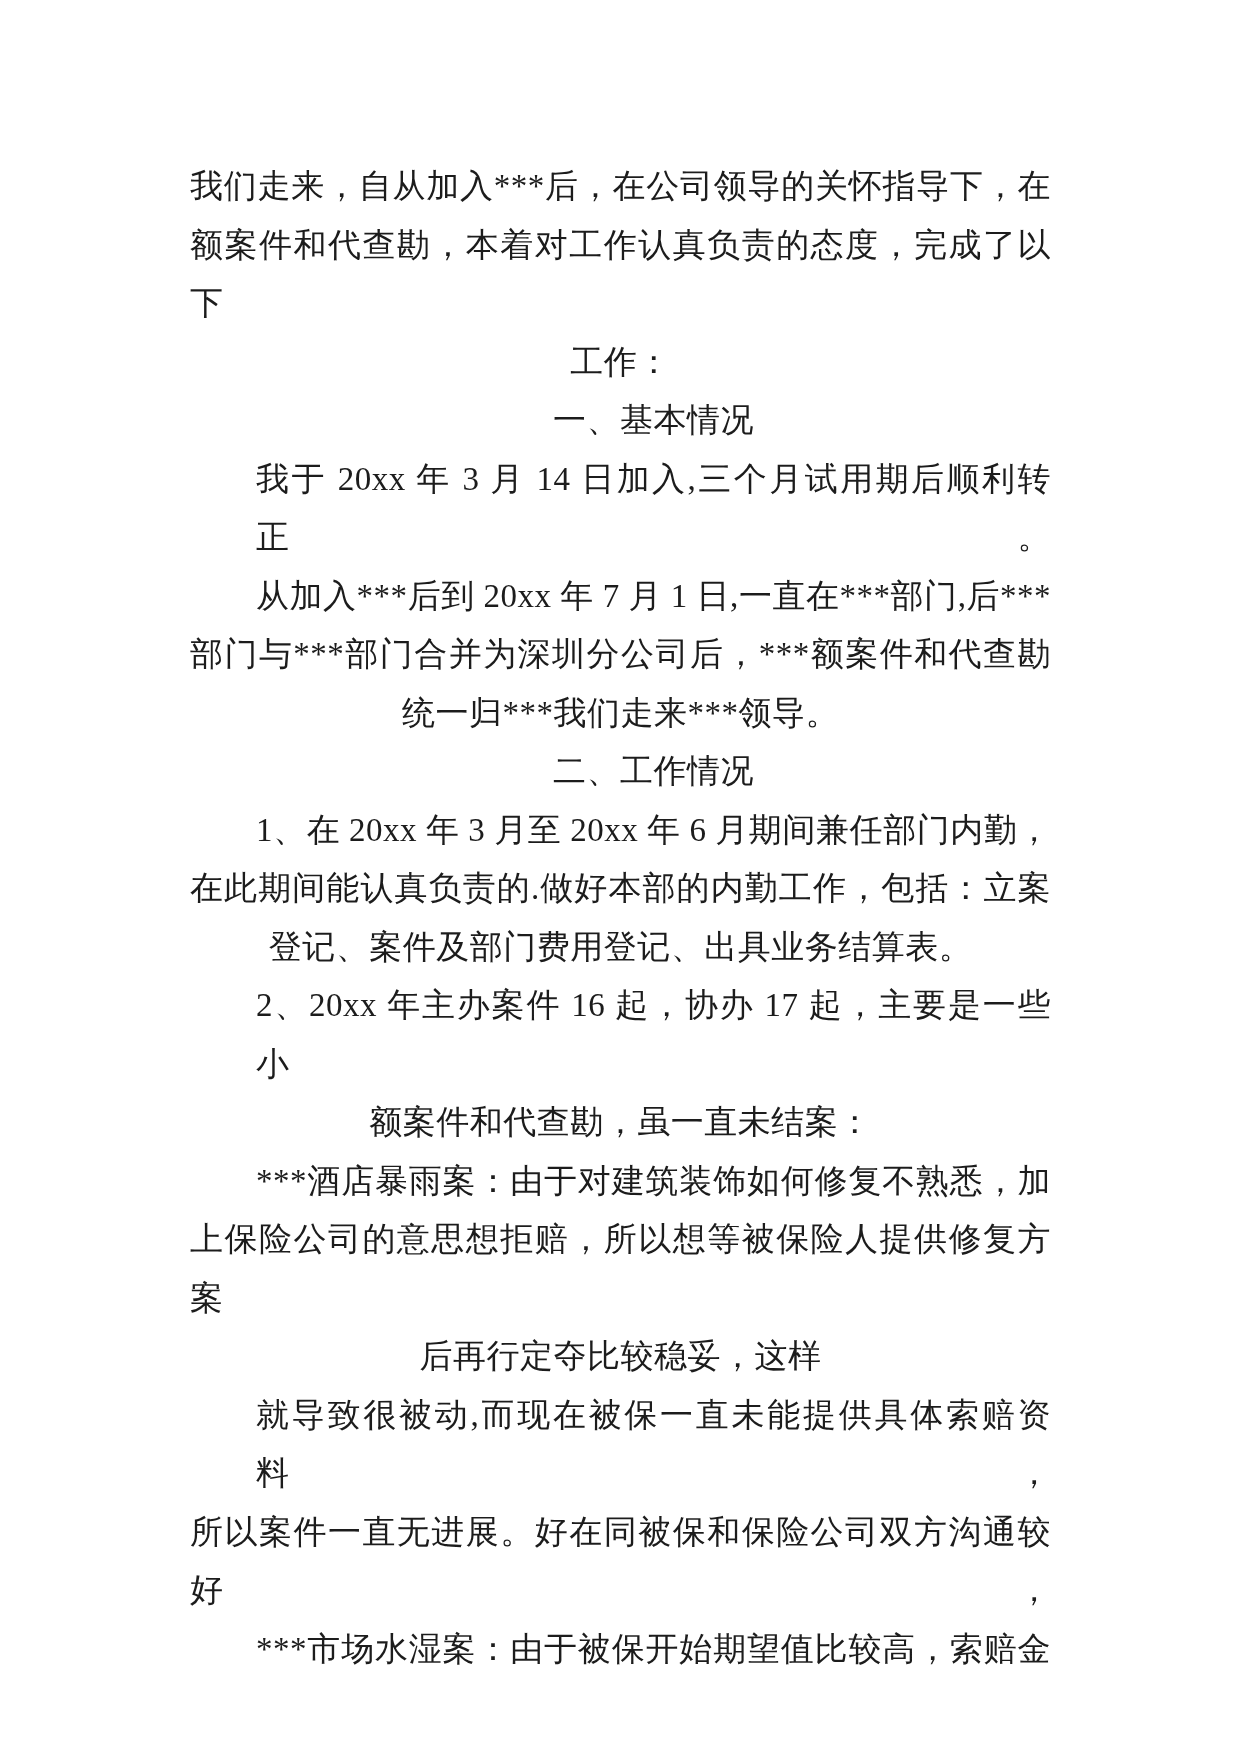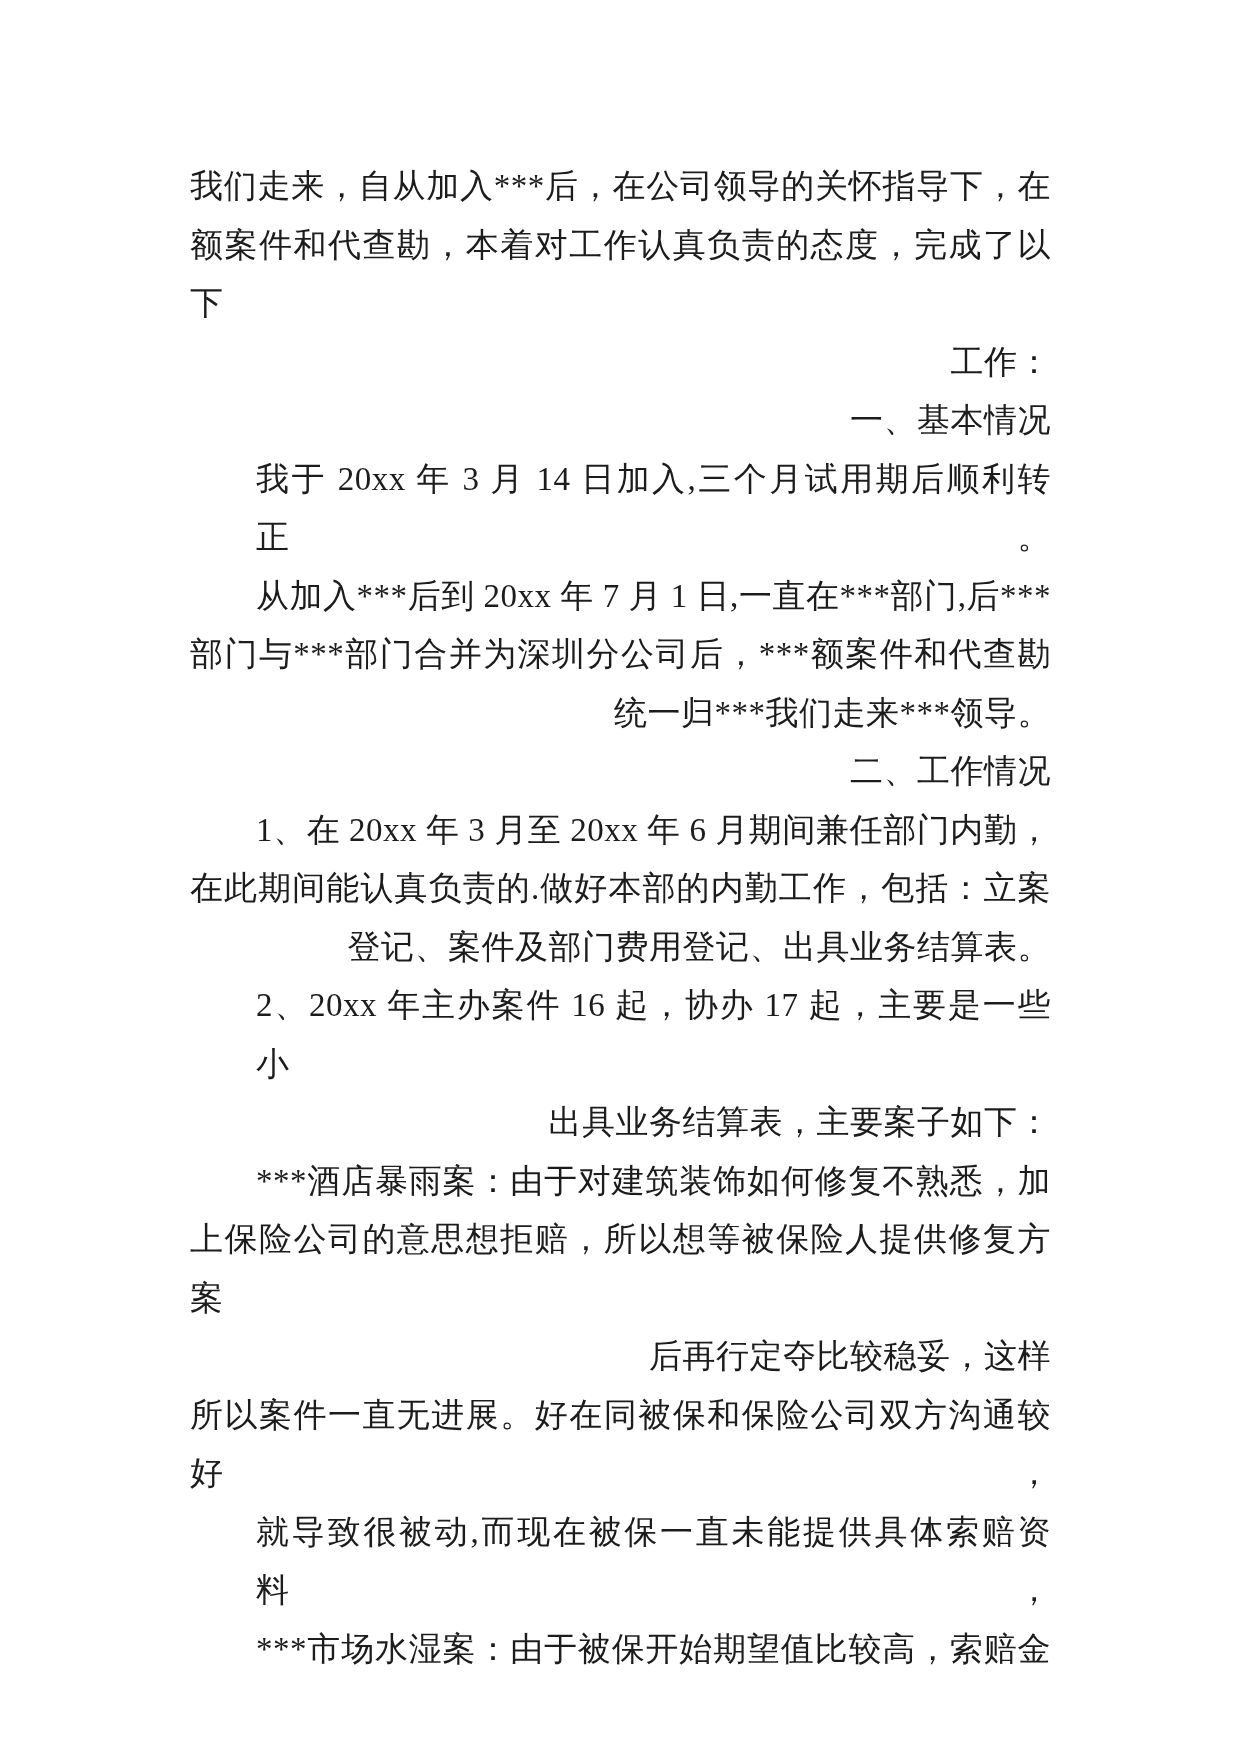--- a/index.html
+++ b/index.html
@@ -22,21 +22,21 @@
     color: #1c1c1c;
   }
   .paragraph {
     margin: 0;
     padding: 0;
   }
   .line {
     font-size: 33px;
     line-height: 58.5px;
     letter-spacing: 0.5px;
-    text-align: right;
+    text-align: center;
     overflow: hidden;
   }
   .line.just {
     text-align: justify;
     text-align-last: justify;
   }
   .line.indent {
     padding-left: 66px;
   }
 </style>
@@ -63,27 +63,27 @@
     <div class="paragraph">
       <div class="line indent">二、工作情况</div>
     </div>
     <div class="paragraph">
       <div class="line indent just">1、在 20xx 年 3 月至 20xx 年 6 月期间兼任部门内勤，</div>
       <div class="line just">在此期间能认真负责的.做好本部的内勤工作，包括：立案</div>
       <div class="line">登记、案件及部门费用登记、出具业务结算表。</div>
     </div>
     <div class="paragraph">
       <div class="line indent just">2、20xx 年主办案件 16 起，协办 17 起，主要是一些小</div>
-      <div class="line">出具业务结算表，主要案子如下：</div>
+      <div class="line">额案件和代查勘，虽一直未结案：</div>
     </div>
     <div class="paragraph">
       <div class="line indent just">***酒店暴雨案：由于对建筑装饰如何修复不熟悉，加</div>
       <div class="line just">上保险公司的意思想拒赔，所以想等被保险人提供修复方案</div>
       <div class="line">后再行定夺比较稳妥，这样</div>
     </div>
     <div class="paragraph">
+      <div class="line indent just">就导致很被动,而现在被保一直未能提供具体索赔资料，</div>
       <div class="line just">所以案件一直无进展。好在同被保和保险公司双方沟通较好，</div>
-      <div class="line indent just">就导致很被动,而现在被保一直未能提供具体索赔资料，</div>
     </div>
     <div class="paragraph">
       <div class="line indent just">***市场水湿案：由于被保开始期望值比较高，索赔金</div>
     </div>
   </div>
 
 </body></html>

